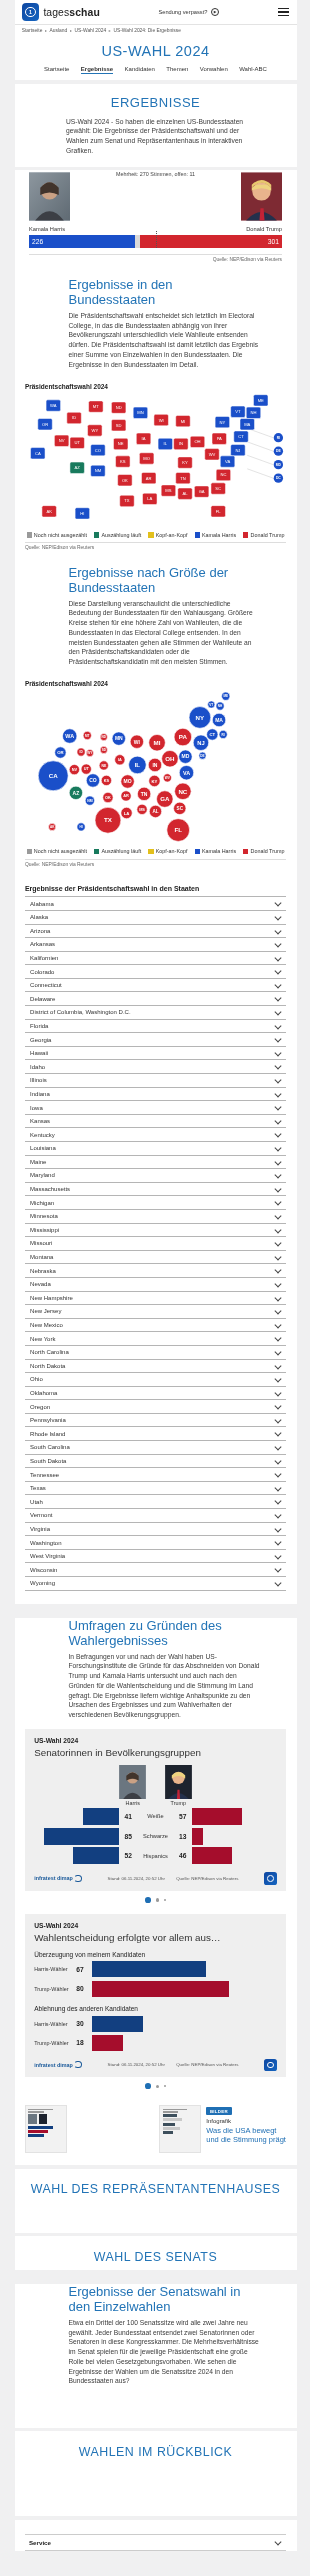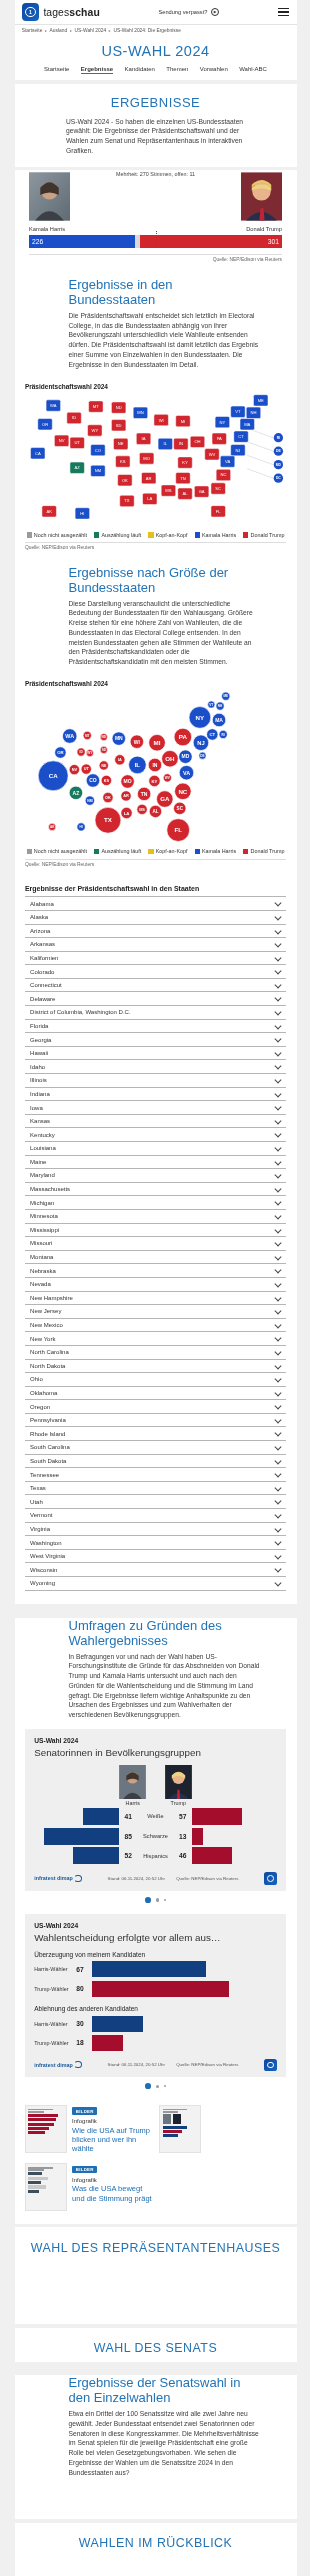--- a/index.html
+++ b/index.html
@@ -997,32 +997,20 @@
       <span class="dot d1"></span>
       <span class="dot d2"></span>
       <span class="dot d3"></span>
     </div>
 
     <div class="teasers" id="teasers">
         <article class="teaser">
           <div class="thumb">
             <div class="tl"></div>
             <div class="tl s"></div>
-            <div class="tb" style="width: 85%; background: rgb(165, 13, 44);"></div>
-            <div class="tb" style="width: 80%; background: rgb(165, 13, 44);"></div>
-            <div class="tb" style="width: 72%; background: rgb(165, 13, 44);"></div>
-            <div class="tb" style="width: 60%; background: rgb(165, 13, 44);"></div>
-            <div class="tb" style="width: 48%; background: rgb(165, 13, 44);"></div>
-          </div>
-          <div class="t-body"><span class="badge">BILDER</span><div class="t-kicker">Infografik</div><div class="t-title">Wie die USA auf Trump blicken und wer ihn wählte</div></div>
-        </article>
-        <article class="teaser">
-          <div class="thumb">
-            <div class="tl"></div>
-            <div class="tl s"></div>
             <div class="fr">
               <div class="face" style="background: rgb(107, 118, 128);"></div>
               <div class="face" style="background: rgb(29, 35, 46);"></div>
             </div>
             <div class="tb" style="width: 70%; background: rgb(18, 63, 128);"></div>
             <div class="tb" style="width: 55%; background: rgb(165, 13, 44);"></div>
             <div class="tb" style="width: 45%; background: rgb(18, 63, 128);"></div>
           </div>
         </article>
         <article class="teaser">
@@ -1033,21 +1021,21 @@
             <div class="tb" style="width: 55%; background: rgb(201, 201, 201);"></div>
             <div class="tb" style="width: 35%; background: rgb(61, 79, 92);"></div>
             <div class="tb" style="width: 50%; background: rgb(201, 201, 201);"></div>
             <div class="tb" style="width: 30%; background: rgb(61, 79, 92);"></div>
           </div>
           <div class="t-body"><span class="badge">BILDER</span><div class="t-kicker">Infografik</div><div class="t-title">Was die USA bewegt und die Stimmung prägt</div></div>
         </article>
       </div>
   </section>
 
-  <section class="big-sec" style="height:97px;">
+  <section class="big-sec" style="height:64px;">
     <h2>WAHL DES REPRÄSENTANTENHAUSES</h2>
   </section>
 
   <section class="big-sec" style="height:34px;">
     <h2>WAHL DES SENATS</h2>
   </section>
 
   <section class="card senate-text" style="height:144px;box-sizing:border-box;">
     <h3 class="sub-title">Ergebnisse der Senatswahl in den Einzelwahlen</h3>
     <p class="body-text">Etwa ein Drittel der 100 Senatssitze wird alle zwei Jahre neu gewählt. Jeder Bundesstaat entsendet zwei Senatorinnen oder Senatoren in diese Kongresskammer. Die Mehrheitsverhältnisse im Senat spielen für die jeweilige Präsidentschaft eine große Rolle bei vielen Gesetzgebungsvorhaben. Wie sehen die Ergebnisse der Wahlen um die Senatssitze 2024 in den Bundesstaaten aus?</p>

